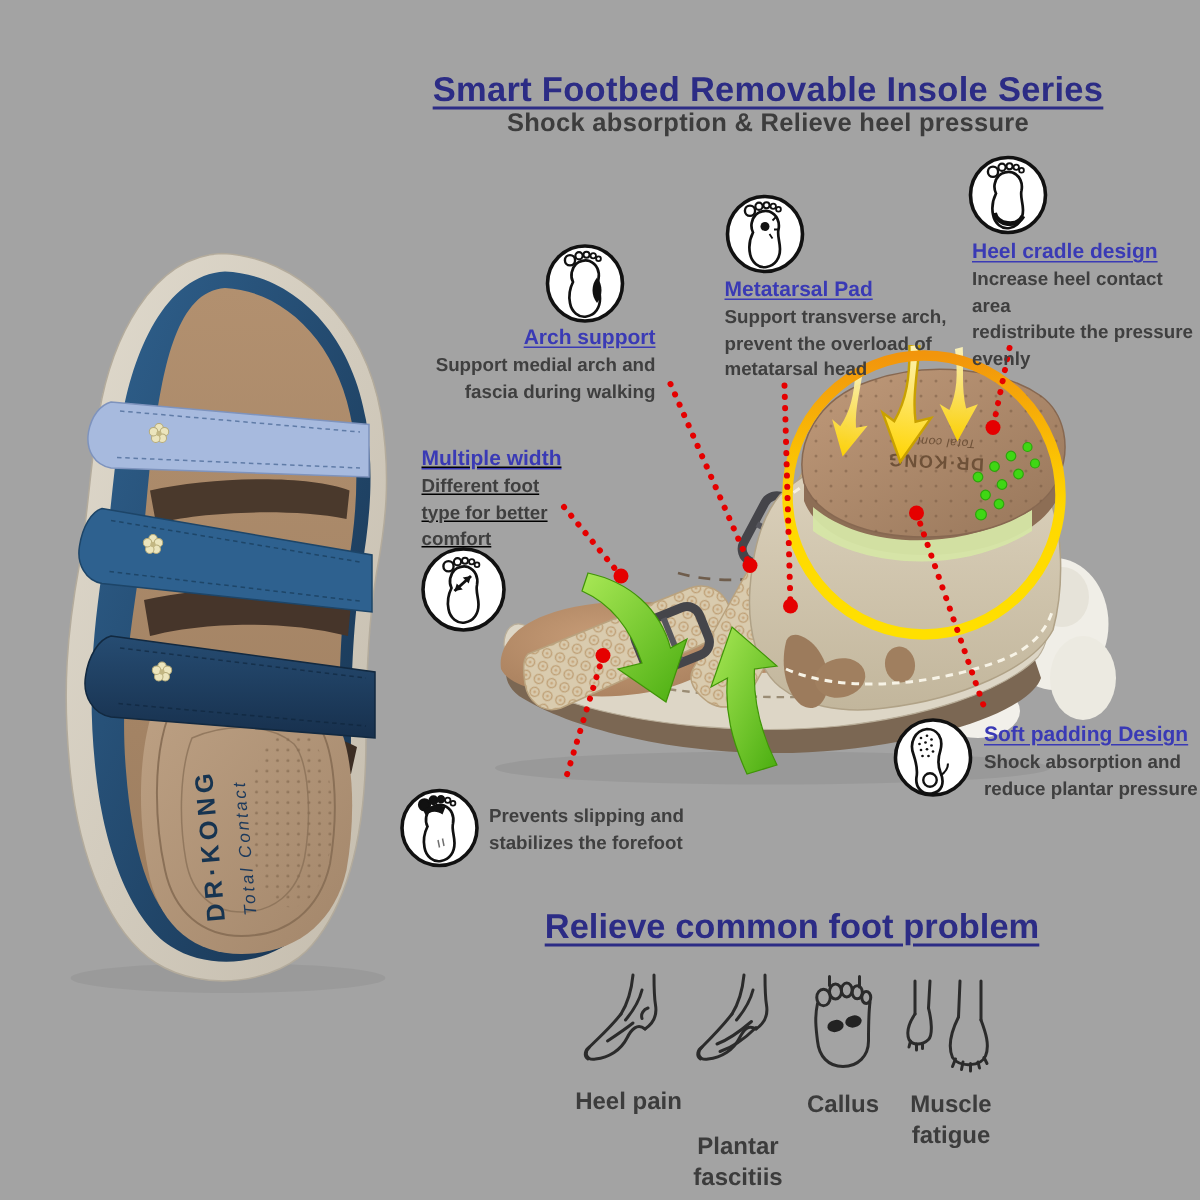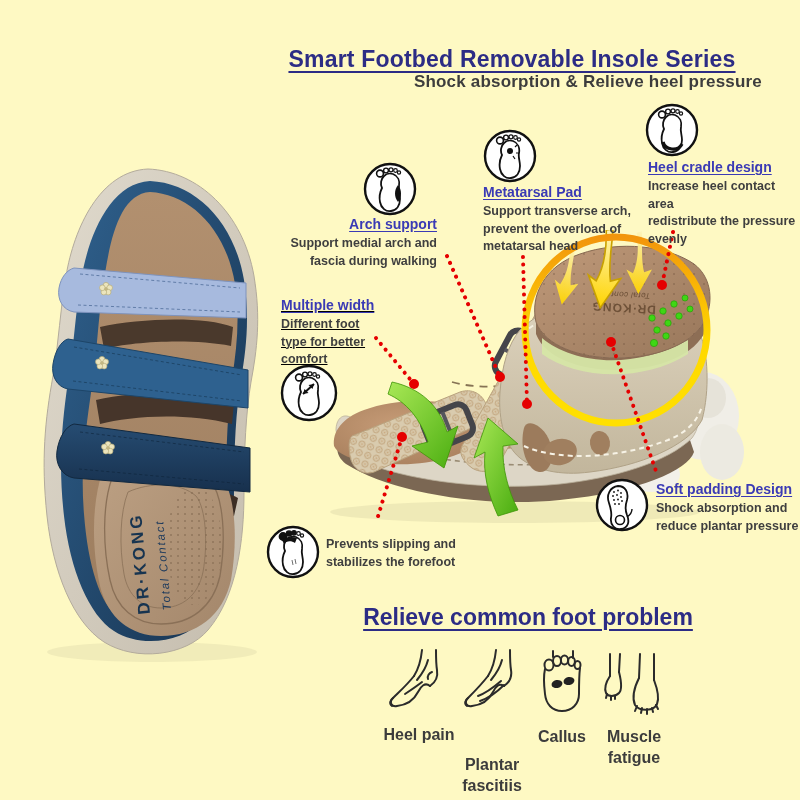--- a/index.html
+++ b/index.html
@@ -1,37 +1,37 @@
 <!DOCTYPE html>
 <html><head>
 <meta charset="utf-8">
 <style>
   html,body{margin:0;padding:0;background:#ffffff;}
-  .page{position:relative;width:800px;height:800px;background:#fef9c3;overflow:hidden;
+  .page{position:relative;width:800px;height:800px;background:#a3a3a3;overflow:hidden;
         font-family:"Liberation Sans",sans-serif;}
   .abs{position:absolute;}
   .page-title{font-size:23px;font-weight:800;color:#2c2c85;text-decoration:underline;
               text-decoration-thickness:2px;text-underline-offset:4px;text-align:center;letter-spacing:.2px;}
   .page-subtitle{font-size:17px;font-weight:bold;color:#3d3d3d;text-align:center;letter-spacing:.2px;}
   .callout .callout-title{font-size:14px;font-weight:bold;color:#3a3ab5;text-decoration:underline;
               text-underline-offset:2px;margin-bottom:3px;}
   .callout .callout-line{font-size:12.5px;font-weight:600;color:#3f3f3f;line-height:17.5px;}
   .align-right{text-align:right;}
   .section-title{font-size:23px;font-weight:800;color:#2c2c85;text-decoration:underline;
               text-decoration-thickness:2px;text-underline-offset:4px;text-align:center;}
   .problem-label{font-size:16px;font-weight:bold;color:#3c3c3c;line-height:21px;text-align:center;}
   svg{display:block;}
 </style>
 </head>
 <body>
 
 <div class="page">
 
   <div class="abs page-title" style="left:262px;top:46px;width:500px;">Smart Footbed Removable Insole Series</div>
-  <div class="abs page-subtitle" style="left:262px;top:72px;width:500px;text-align:right;">Shock absorption &amp; Relieve heel pressure</div>
+  <div class="abs page-subtitle" style="left:262px;top:72px;width:500px;">Shock absorption &amp; Relieve heel pressure</div>
 
   <svg class="abs" style="left:10px;top:160px;" width="270" height="505" viewBox="10 160 270 505">
     <defs>
       <linearGradient id="soleG" x1="0" y1="0" x2="1" y2="1">
         <stop offset="0" stop-color="#e0dacd"></stop>
           <stop offset="1" stop-color="#c4bcad"></stop>
       </linearGradient>
       <linearGradient id="navyG" x1="0" y1="0" x2="1" y2="1">
         <stop offset="0" stop-color="#30628f"></stop>
           <stop offset="1" stop-color="#16314d"></stop>

